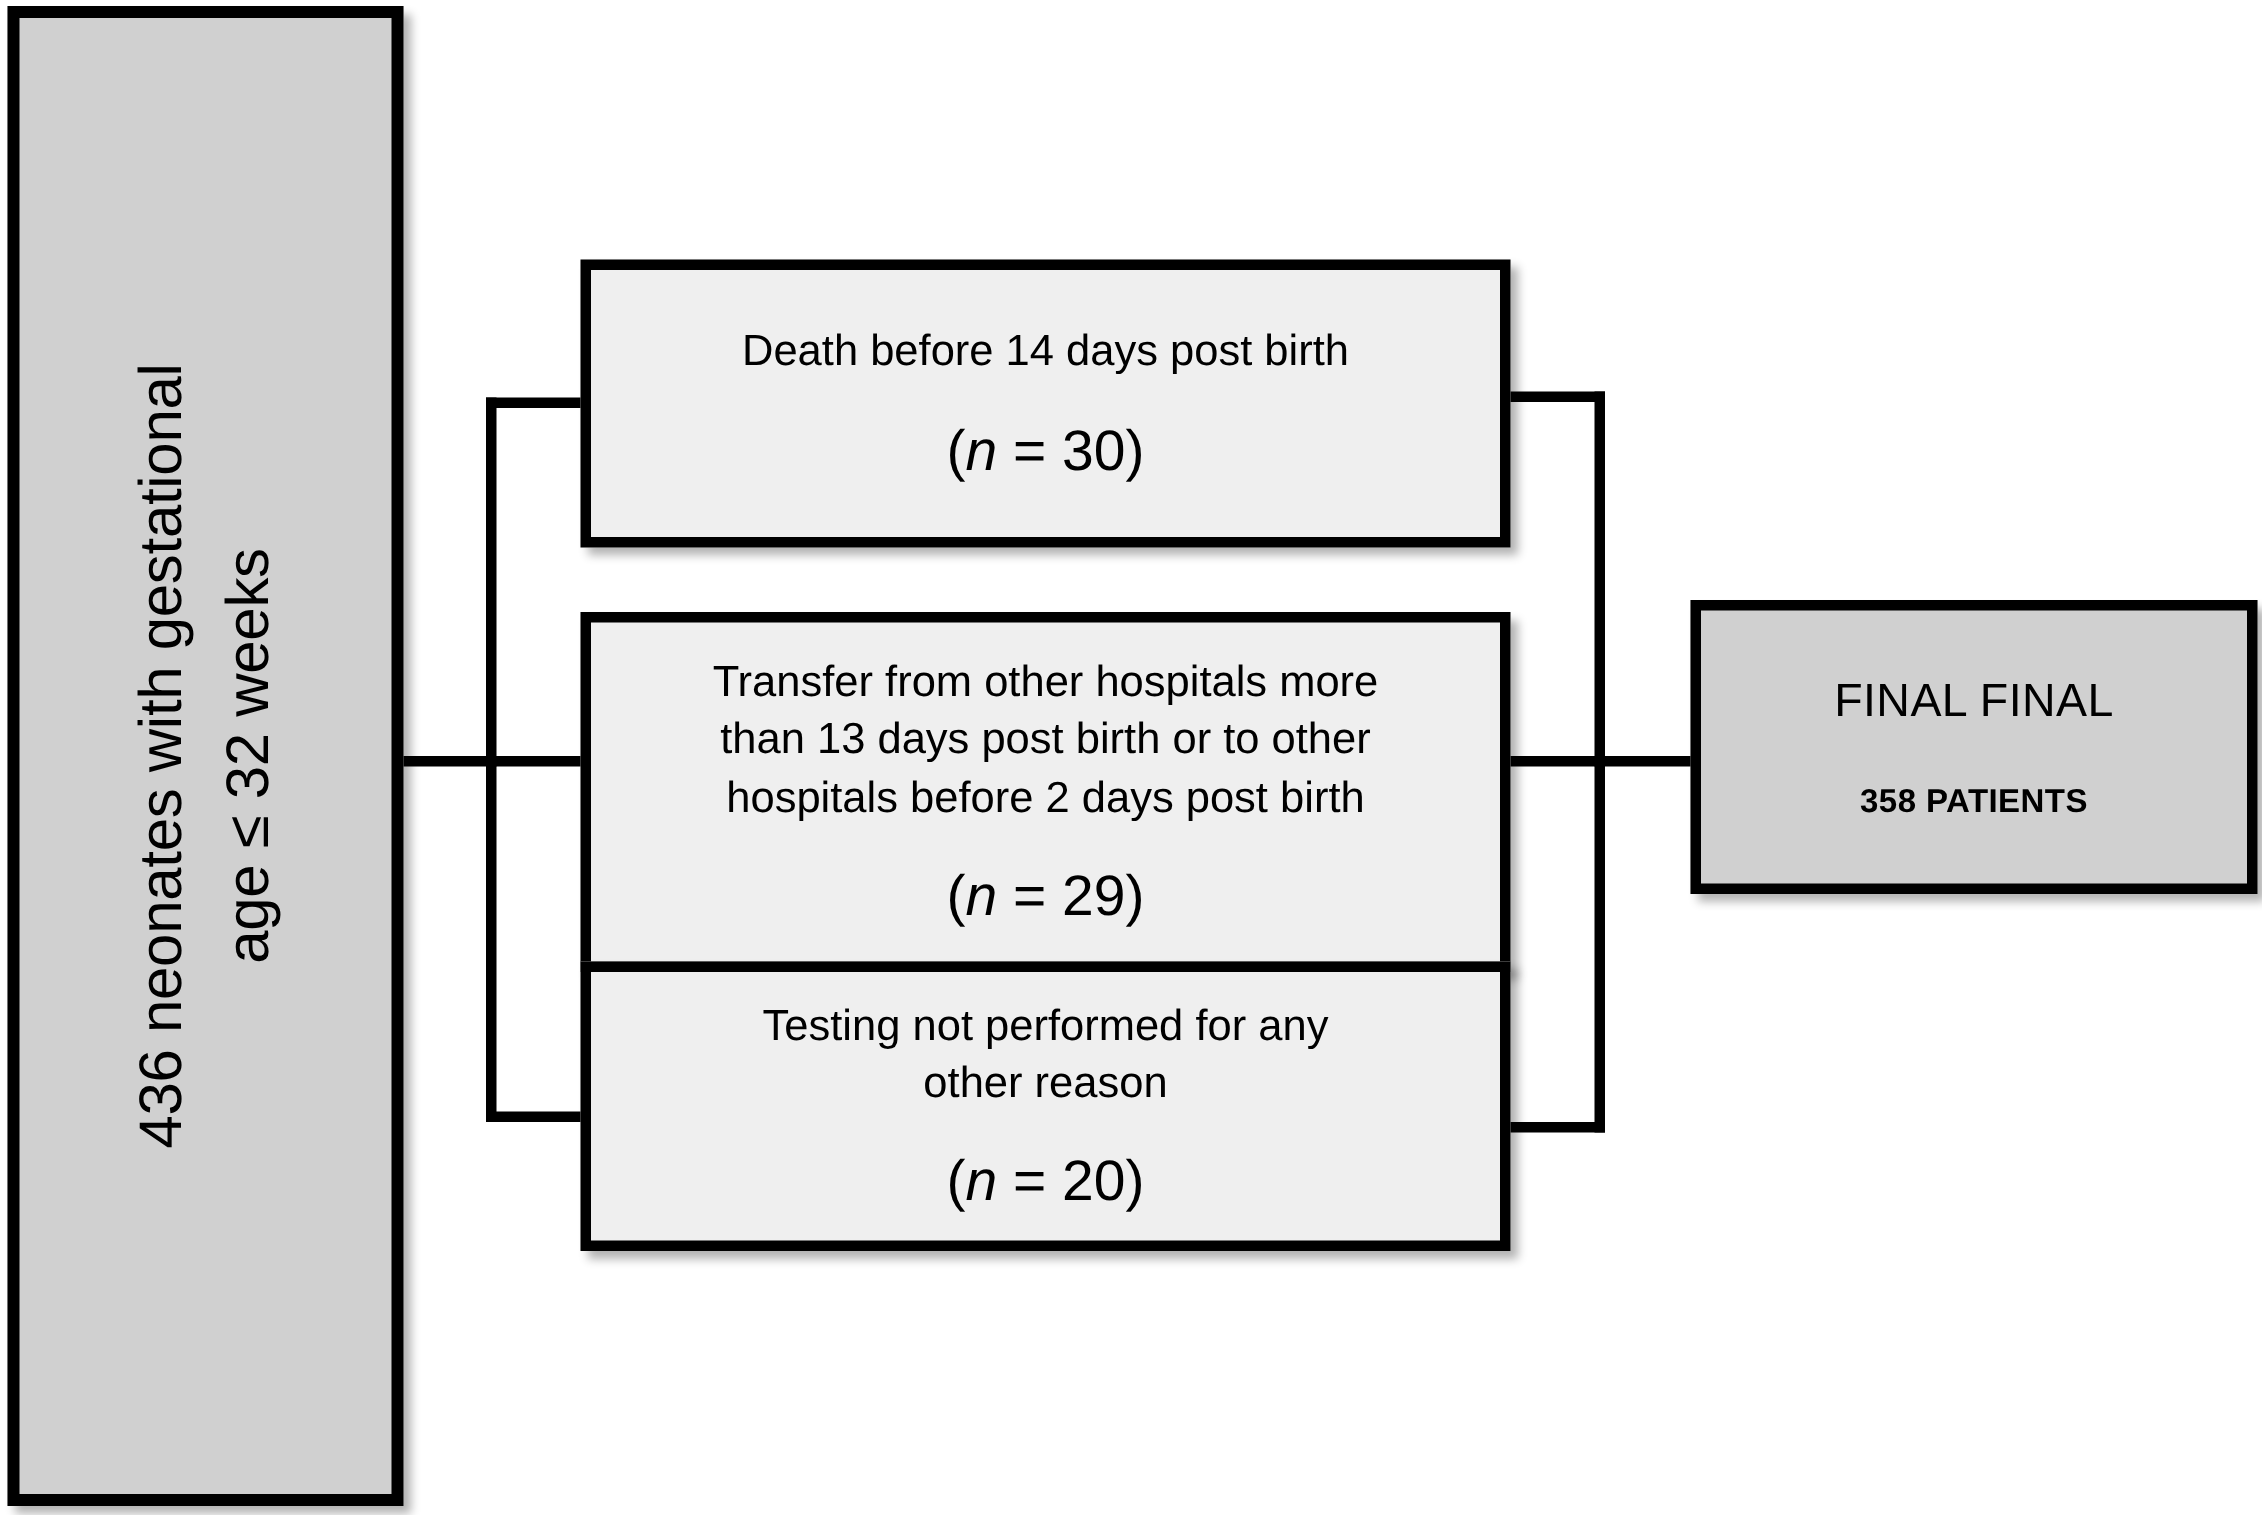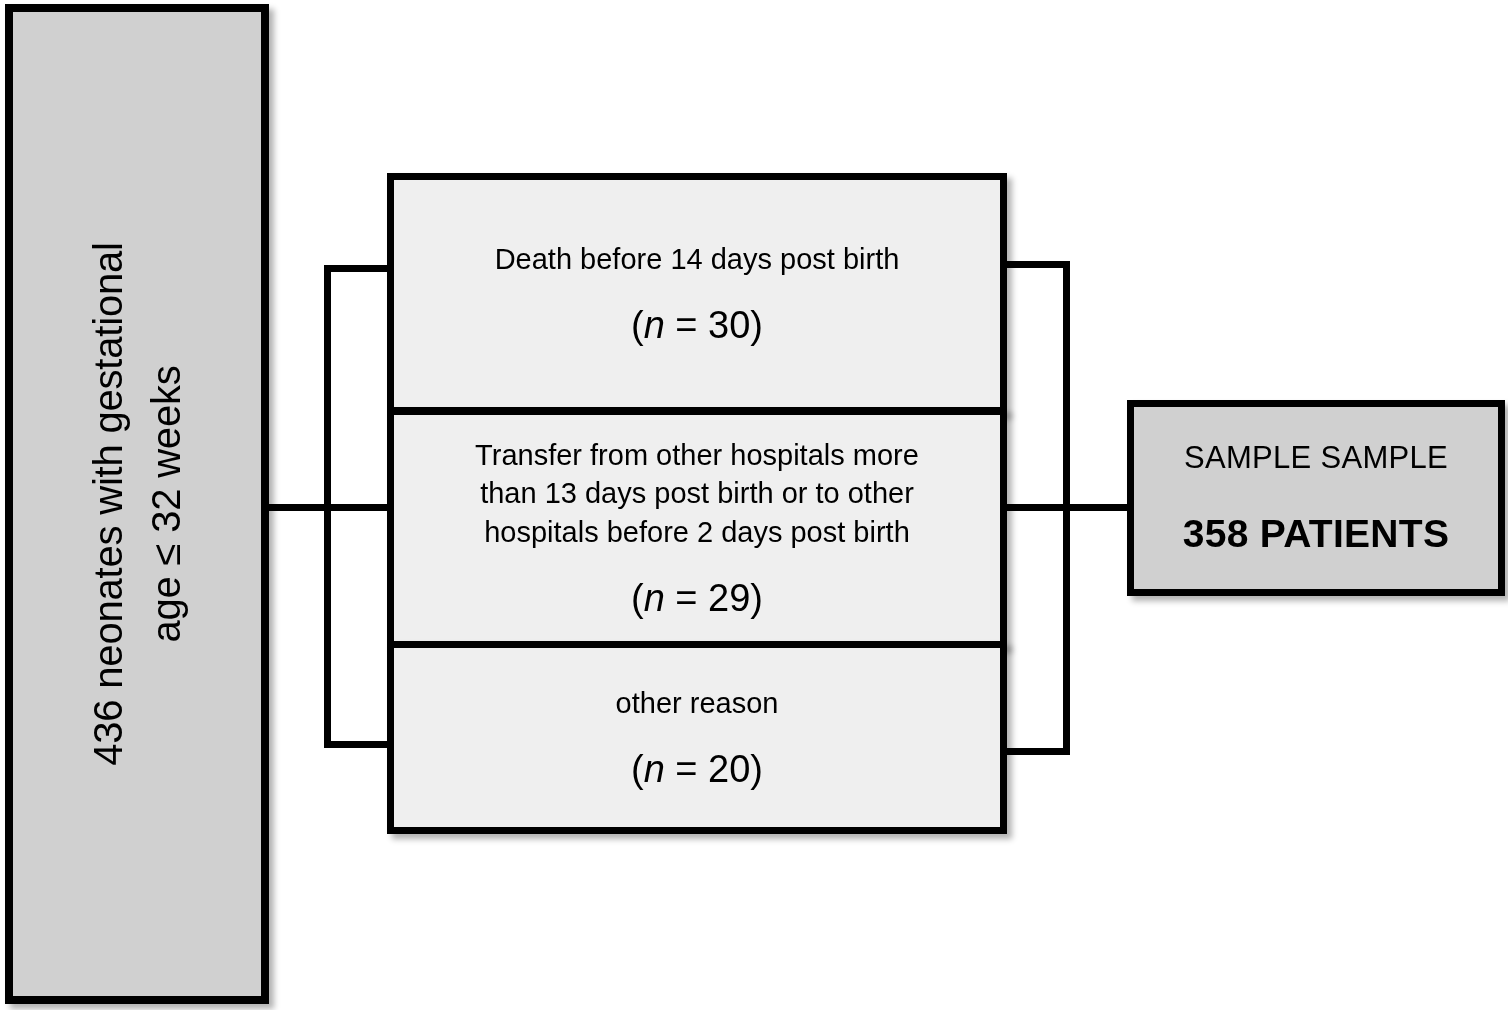--- a/index.html
+++ b/index.html
@@ -51,21 +51,21 @@
     letter-spacing: -0.2px;
   }
   #cohort-text .ln { display: block; }
 
   
   .exclusion-box {
     left: 387px;
     width: 620px;
     background: #efefef;
   }
-  #exclusion-box-1 { top: 173px;  height: 241px; }
+  #exclusion-box-1 { top: 173px;  height: 192px; }
   #exclusion-box-2 { top: 408px;  height: 240px; }
   #exclusion-box-3 { top: 641px;  height: 193px; }
 
   .excl-body {
     font-size: 29px;
     line-height: 1.32;
     padding: 0 16px;
   }
   .excl-count {
     font-size: 38px;
@@ -79,21 +79,21 @@
     top: 400px;
     width: 378px;
     height: 196px;
     background: #d0d0d0;
   }
   #final-sample-title {
     font-size: 31px;
     letter-spacing: 0.3px;
   }
   #final-sample-count {
-    font-size: 39px;
+    font-size: 22px;
     font-weight: bold;
     margin-top: 36px;
     letter-spacing: 0.3px;
   }
 
   
   .line {
     position: absolute;
     background: #000000;
   }
@@ -147,25 +147,26 @@
       <div>than 13 days post birth or to other</div>
       <div>hospitals before 2 days post birth</div>
     </div>
     <div class="excl-count">
       <span>(</span><i>n</i><span> = </span><span>29</span><span>)</span>
     </div>
   </div>
 
   <div class="box exclusion-box" id="exclusion-box-3">
     <div class="excl-body">
+      <div>Testing not performed for any</div>
       <div>other reason</div>
     </div>
     <div class="excl-count">
       <span>(</span><i>n</i><span> = </span><span>20</span><span>)</span>
     </div>
   </div>
 
   <div class="box" id="final-sample-box">
-    <div id="final-sample-title">SAMPLE SAMPLE</div>
+    <div id="final-sample-title">FINAL FINAL</div>
     <div id="final-sample-count">358 PATIENTS</div>
   </div>
 
 </div>
 
 </body></html>

